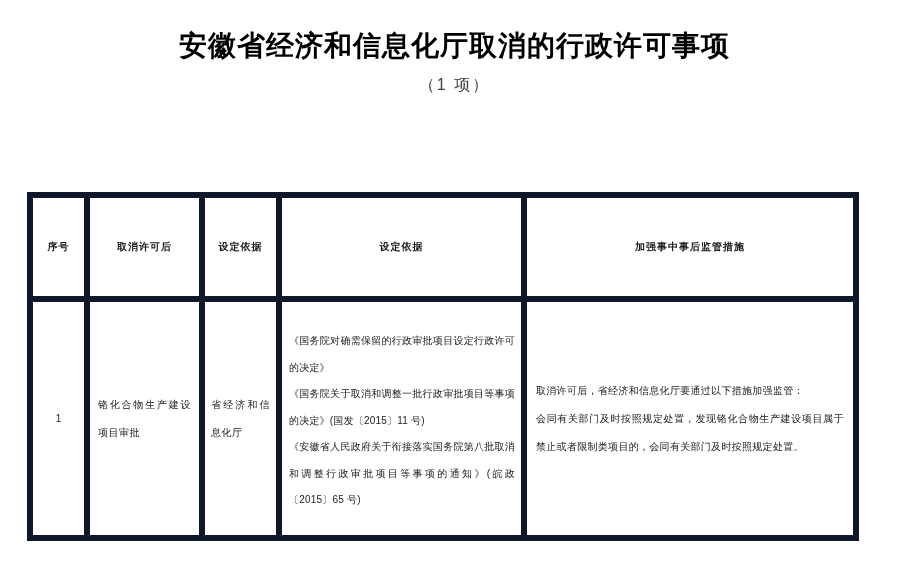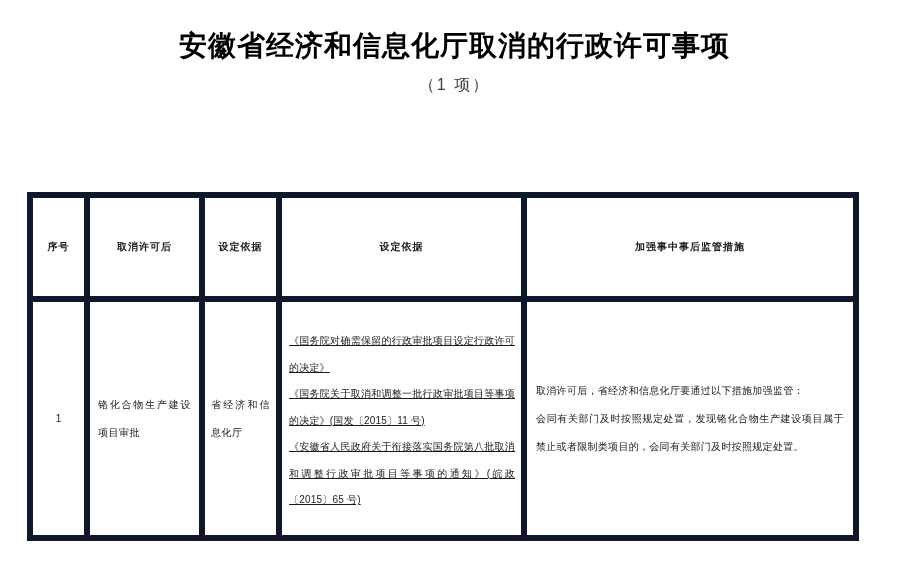--- a/index.html
+++ b/index.html
@@ -61,21 +61,20 @@
     text-align: justify;
     padding: 0 8px;
     line-height: 28px;
     letter-spacing: 0.5px;
   }
   td.c-dept { padding: 0 6px; }
 
   td.c-basis {
     vertical-align: top;
     padding: 5px 6px 0 7px;
-    text-decoration: underline;
   }
   td.c-basis p {
     text-align: justify;
     line-height: 26.5px;
     letter-spacing: 0.2px;
   }
 
   td.c-measures {
     padding: 16px 9px;
     vertical-align: middle;

